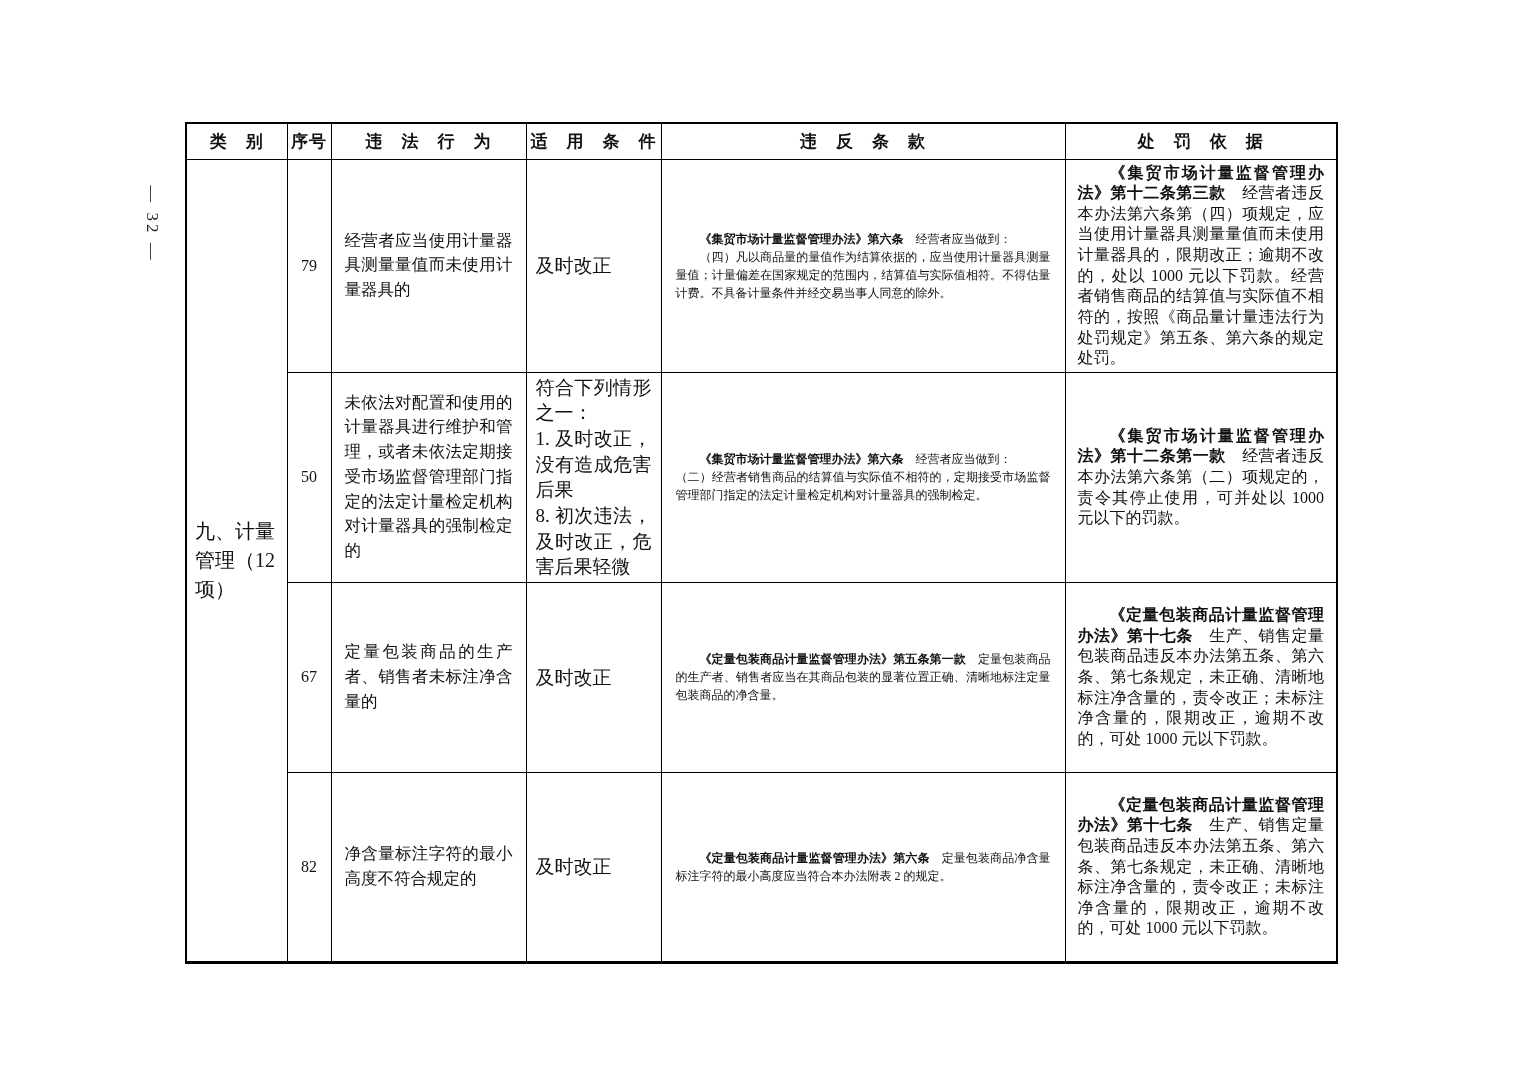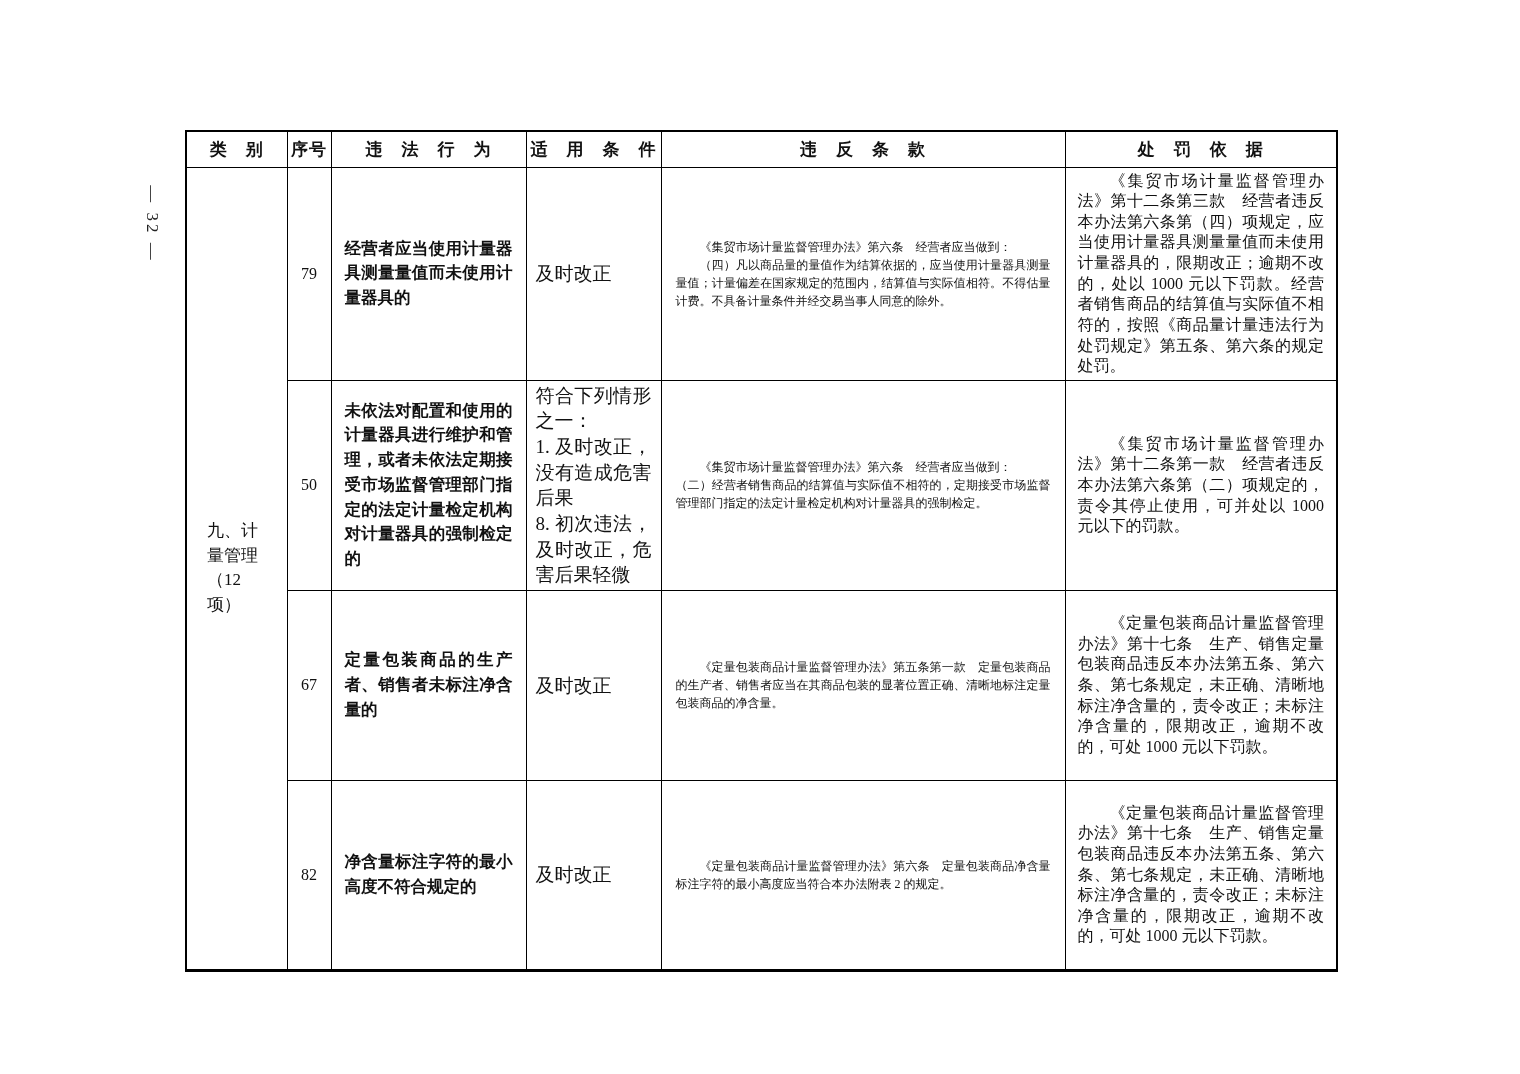--- a/index.html
+++ b/index.html
@@ -9,48 +9,48 @@
     overflow:hidden;
   }
   
   .page-number{
     position:absolute;left:152px;top:224px;
     transform:translate(-50%,-50%) rotate(90deg);
     white-space:nowrap;font-size:17px;letter-spacing:3px;color:#222;
   }
   
   table.reg{
-    position:absolute;left:185px;top:130px;width:1151px;
+    position:absolute;left:185px;top:122px;width:1151px;
     border-collapse:collapse;table-layout:fixed;
     border:2px solid #000;border-bottom-width:3px;
   }
   table.reg th,table.reg td{
     border:1px solid #000;vertical-align:middle;
     word-break:break-all;overflow-wrap:anywhere;
   }
   thead tr{height:36px;}
   thead th{
     font-size:17px;font-weight:bold;text-align:center;padding:2px;
     letter-spacing:1px;
   }
   tbody tr:nth-child(1){height:191px;}
   tbody tr:nth-child(2){height:185px;}
   tbody tr:nth-child(3){height:190px;}
   tbody tr:nth-child(4){height:190px;}
-  td.category-cell{font-size:17px;line-height:1.45;padding:2px 20px;text-align:left;}
+  td.category-cell{font-size:20px;line-height:1.45;padding:2px 8px;text-align:left;}
   td.no-cell{font-size:16px;text-align:center;padding:8px;}
-  td.behavior-cell{font-size:16.5px;line-height:1.5;text-align:justify;text-justify:inter-character;padding:4px 13px;font-weight:bold;}
+  td.behavior-cell{font-size:16.5px;line-height:1.5;text-align:justify;text-justify:inter-character;padding:4px 13px;}
   td.condition-cell{font-size:19px;line-height:1.35;text-align:justify;text-justify:inter-character;padding:2px 9px;}
   td.clause-cell{font-size:12px;line-height:1.5;text-align:justify;text-justify:inter-character;padding:4px 14px;}
   td.penalty-cell{font-size:16px;line-height:1.29;text-align:justify;text-justify:inter-character;padding:3px 12px;}
   .para{margin:0;}
   .para.indent{text-indent:2em;}
   .law-bold{
     font-family:"Liberation Sans","DejaVu Sans",sans-serif;
-    font-weight:normal;
+    font-weight:bold;
     margin-top:12px;
   }
 </style>
 </head>
 <body>
 
 <div class="page-number">— 32 —</div>
 
 <table class="reg">
   <colgroup>

